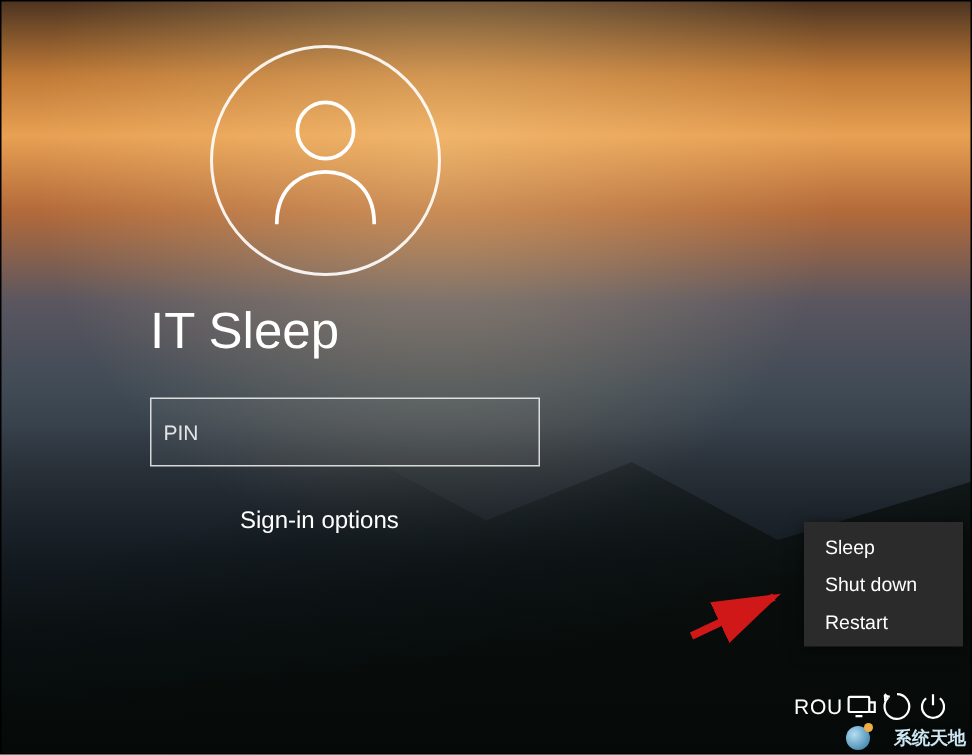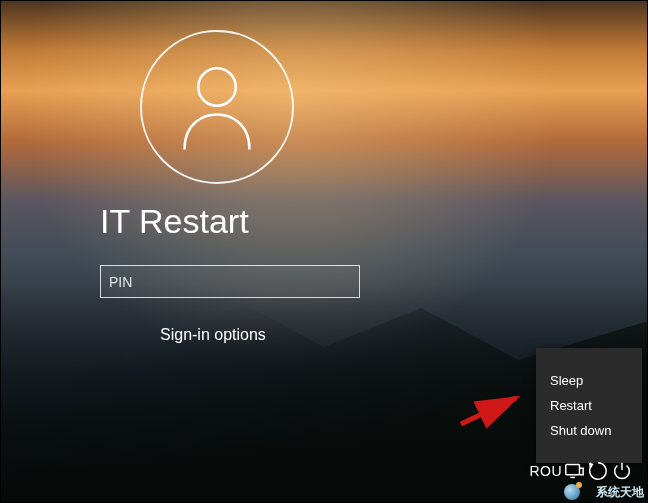--- a/index.html
+++ b/index.html
@@ -76,21 +76,21 @@
   }
 
   .username {
     font-size: 34px;
     font-weight: 300;
     margin: 0 0 24px 0;
   }
 
   .pin-input {
     width: 260px;
-    height: 33px;
+    height: 46px;
     border: 1px solid rgba(255,255,255,0.8);
     background: rgba(255,255,255,0.05);
     color: #eee;
     padding: 2px 8px;
     font-size: 14px;
     box-sizing: border-box;
     outline: none;
   }
   .pin-input::placeholder {
     color: rgba(255,255,255,0.85);
@@ -105,21 +105,21 @@
 
   
   .power-menu {
     position: absolute;
     right: 6px;
     top: 348px;
     width: 106px;
     background: #2b2b2b;
     color: #fff;
     font-size: 13px;
-    padding: 20px 0;
+    padding: 4px 0;
     box-shadow: 0 2px 10px rgba(0,0,0,0.6);
   }
   .power-menu .item {
     padding: 5px 14px;
     cursor: pointer;
   }
 
   
   .arrow {
     position: absolute;
@@ -200,34 +200,34 @@
 
 <div class="bg"></div>
 
 <div class="login-area">
   <div class="avatar">
     <svg viewBox="0 0 64 72">
       <circle cx="32" cy="20" r="15"></circle>
       <path d="M6 70 C6 48 22 42 32 42 C42 42 58 48 58 70"></path>
     </svg>
   </div>
-  <div class="username">IT Restart</div>
+  <div class="username">IT Sleep</div>
   <input class="pin-input" type="password" placeholder="PIN" style="">
   <div class="signin-options">Sign-in options</div>
 </div>
 
 <div class="power-menu">
   <div class="item">
     <span>Sleep</span>
   </div>
   <div class="item">
+    <span>Shut down</span>
+  </div>
+  <div class="item">
     <span>Restart</span>
-  </div>
-  <div class="item">
-    <span>Shut down</span>
   </div>
 </div>
 
 <svg class="arrow" width="70" height="40">
   <defs>
     <marker id="ah" markerWidth="10" markerHeight="10" refX="8" refY="3" orient="auto">
       <path d="M0,0 L9,3 L0,6 Z" fill="#d01818"></path>
     </marker>
   </defs>
   <line x1="5" y1="34" x2="60" y2="8" stroke="#d01818" stroke-width="5" marker-end="url(#ah)"></line>

